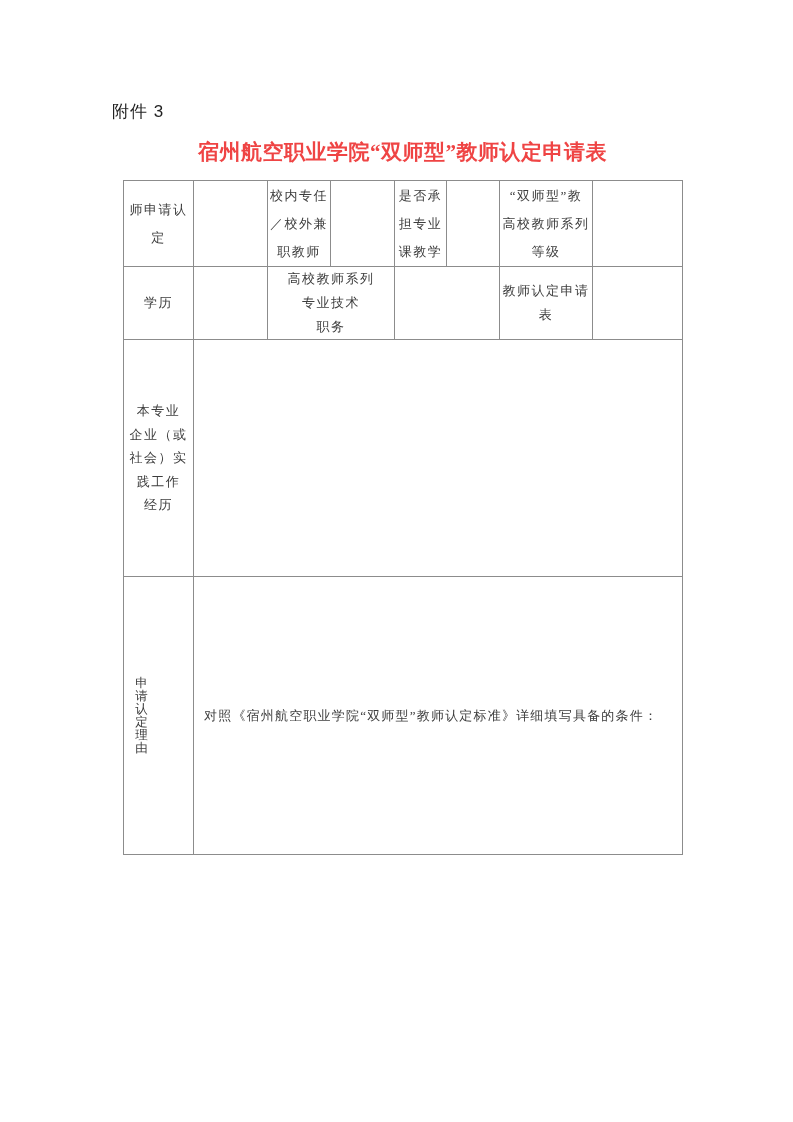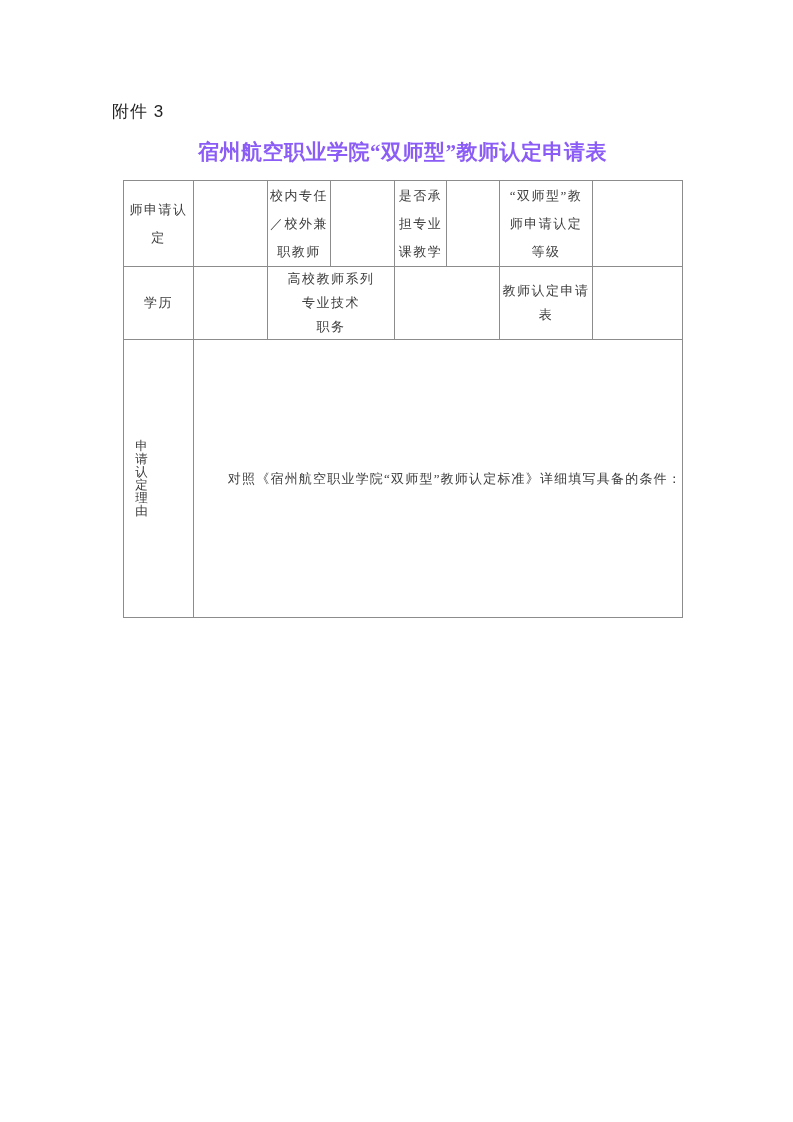--- a/index.html
+++ b/index.html
@@ -11,21 +11,21 @@
   .page { position:relative; width:793px; height:1032px; background:#ffffff; overflow:hidden;text-decoration:underline; }
 
   .attachment {
     position:absolute; left:112px; top:100px;
     font-family:"Liberation Sans", sans-serif;
     font-size:17px; color:#1f1f1f; letter-spacing:1px;
   }
   .doc-title {
     position:absolute; left:123px; top:138px; width:559px;
     text-align:center; font-weight:bold; font-size:21px;
-    color:#8b5cf6; letter-spacing:0.5px;
+    color:#ef4444; letter-spacing:0.5px;
     font-family:"Liberation Serif", serif;
   }
 
   table.form-table {
     position:absolute; left:123px; top:180px;
     width:559px; border-collapse:collapse; table-layout:fixed;
   }
   .form-table td {
     border:1px solid #8c8c8c;
     text-align:center; vertical-align:middle;
@@ -44,21 +44,21 @@
   tr.r2 td { line-height:28px; }
   tr.r3 td { line-height:24px; }
   tr.r4 td { line-height:25px; }
   tr.r5 td { line-height:23.5px; }
 
   td.reason-label {
     font-size:12.5px; line-height:13px; letter-spacing:0;
     padding-right:34px;
   }
   td.reason-content {
-    text-align:right; padding-left:10px;
+    text-align:left; padding-left:10px;
     letter-spacing:1.2px; line-height:20px;
   }
 </style>
 </head>
 <body>
 
 <div class="page">
 
   <div class="attachment">附件 3</div>
   <div class="doc-title">宿州航空职业学院“双师型”教师认定申请表</div>
@@ -82,37 +82,45 @@
       <td></td>
       <td>校内专任
 ／校外兼
 职教师</td>
       <td></td>
       <td>是否承
 担专业
 课教学</td>
       <td></td>
       <td>“双师型”教
-师申请认定
+高校教师系列
 等级</td>
       <td></td>
     </tr>
 
     <tr class="r3">
       <td>学历</td>
       <td></td>
       <td colspan="2">高校教师系列
 专业技术
 职务</td>
       <td colspan="2"></td>
       <td>教师认定申请表</td>
       <td></td>
     </tr>
 
 
+    <tr class="r5">
+      <td>本专业
+企业（或
+社会）实
+践工作
+经历</td>
+      <td colspan="7"></td>
+    </tr>
 
     <tr class="r6">
       <td class="reason-label">申
 请
 认
 定
 理
 由</td>
       <td colspan="7" class="reason-content"><span>对照《宿州航空职业学院“双师型”教师认定标准》详细填写具备的条件：</span></td>
     </tr>

